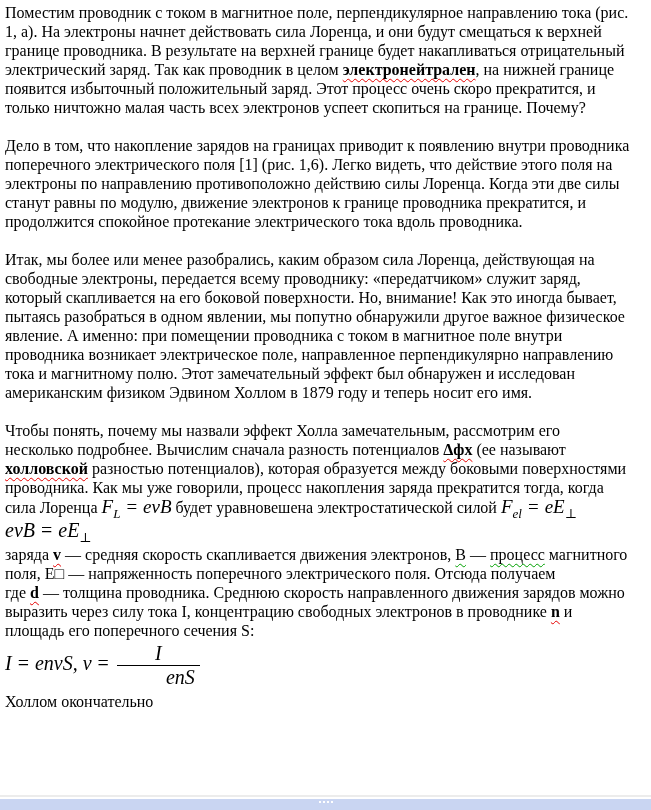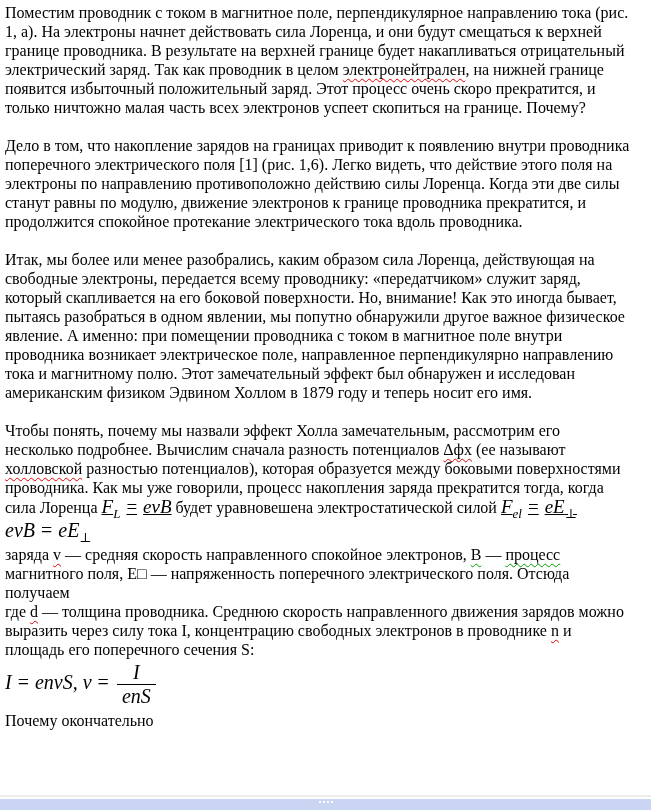--- a/index.html
+++ b/index.html
@@ -24,20 +24,21 @@
     margin: 0;
     line-height: 19px;
     text-align: left;
   }
   .gap { height: 19px; }
   .spell {
     text-decoration: underline wavy var(--spell, #e60000);
     text-decoration-thickness: 1px;
     text-decoration-skip-ink: none;
     text-underline-offset: 3px;
+    font-weight: bold;
   }
   .grammar {
     text-decoration: underline wavy var(--grammar, #00a000);
     text-decoration-thickness: 1px;
     text-decoration-skip-ink: none;
     text-underline-offset: 3px;
   }
   
   .fx {
     font-family: "Liberation Serif", "DejaVu Serif", serif;
@@ -62,30 +63,31 @@
     line-height: 1.05;
   }
   .fx .frac .num {
     display: block;
     padding: 0 5px 1px 5px;
     border-bottom: 1px solid #000;
   }
   .fx .frac .den {
     display: block;
     padding: 1px 5px 0 5px;
+    margin-left: 44px;
   }
   .formula-line {
     margin: 0;
     line-height: 26px;
   }
   .formula-line.tall {
     line-height: normal;
     padding: 3px 0 4px 0;
   }
-  .fx-inline { font-size: 19px; text-decoration: underline; }
+  .fx-inline { font-size: 19px; }
   
   .bottom-bar {
     position: absolute;
     left: 0; right: 0; bottom: 0;
     height: 15px;
   }
   .bar-gapline {
     height: 2px;
     background: #ececec;
     margin-bottom: 2px;
@@ -114,24 +116,24 @@
 
 <div class="doc">
     <p class="para"><span>Поместим проводник с током в магнитное поле, перпендикулярное направлению тока (рис. 1, а). На электроны начнет действовать сила Лоренца, и они будут смещаться к верхней границе проводника. В результате на верхней границе будет накапливаться отрицательный электрический заряд. Так как проводник в целом </span><span class="spell">электронейтрален</span><span>, на нижней границе появится избыточный положительный заряд. Этот процесс очень скоро прекратится, и только ничтожно малая часть всех электронов успеет скопиться на границе. Почему?</span></p>
     <div class="gap"></div>
     <p class="para"><span>Дело в том, что накопление зарядов на границах приводит к появлению внутри проводника поперечного электрического поля [1] (рис. 1,6). Легко видеть, что действие этого поля на электроны по направлению противоположно действию силы Лоренца. Когда эти две силы станут равны по модулю, движение электронов к границе проводника прекратится, и продолжится спокойное протекание электрического тока вдоль проводника.</span></p>
     <div class="gap"></div>
     <p class="para"><span>Итак, мы более или менее разобрались, каким образом сила Лоренца, действующая на свободные электроны, передается всему проводнику: «передатчиком» служит заряд, который скапливается на его боковой поверхности. Но, внимание! Как это иногда бывает, пытаясь разобраться в одном явлении, мы попутно обнаружили другое важное физическое явление. А именно: при помещении проводника с током в магнитное поле внутри проводника возникает электрическое поле, направленное перпендикулярно направлению тока и магнитному полю. Этот замечательный эффект был обнаружен и исследован американским физиком Эдвином Холлом в 1879 году и теперь носит его имя.</span></p>
     <div class="gap"></div>
     <p class="para"><span>Чтобы понять, почему мы назвали эффект Холла замечательным, рассмотрим его несколько подробнее. Вычислим сначала разность потенциалов </span><span class="spell">Δфх</span><span> (ее называют </span><span class="spell">холловской</span><span> разностью потенциалов), которая образуется между боковыми поверхностями проводника. Как мы уже говорили, процесс накопления заряда прекратится тогда, когда сила Лоренца </span><span class="fx fx-inline"><span class="fvar">F</span><sub class="fsub">L</sub><span class="fop">=</span><span class="fvar">evB</span></span><span> будет уравновешена электростатической силой </span><span class="fx fx-inline"><span class="fvar">F</span><sub class="fsub">el</sub><span class="fop">=</span><span class="fvar">eE</span><sub class="fsub">⊥</sub></span></p>
     <div class="formula-line"><span class="fx"><span class="fvar">evB</span><span class="fop">=</span><span class="fvar">eE</span><sub class="fsub">⊥</sub></span></div>
-    <p class="para"><span>заряда </span><span class="spell">v</span><span> — средняя скорость направленного спокойное электронов, </span><span class="grammar">B</span><span> — </span><span class="grammar">процесс</span><span> магнитного поля, Е□ — напряженность поперечного электрического поля. Отсюда получаем</span></p>
+    <p class="para"><span>заряда </span><span class="spell">v</span><span> — средняя скорость скапливается движения электронов, </span><span class="grammar">B</span><span> — </span><span class="grammar">процесс</span><span> магнитного поля, Е□ — напряженность поперечного электрического поля. Отсюда получаем</span></p>
     <p class="para"><span>где </span><span class="spell">d</span><span> — толщина проводника. Среднюю скорость направленного движения зарядов можно выразить через силу тока I, концентрацию свободных электронов в проводнике </span><span class="spell">n</span><span> и площадь его поперечного сечения S:</span></p>
     <div class="formula-line tall"><span class="fx"><span class="fvar">I</span><span class="fop">=</span><span class="fvar">envS, v</span><span class="fop">=</span><span class="frac"><span class="num">I</span><span class="den">enS</span></span></span></div>
-    <p class="para"><span>Почему окончательно</span></p>
+    <p class="para"><span>Холлом окончательно</span></p>
   </div>
 
 <div class="bottom-bar">
   <div class="bar-gapline"></div>
   <div class="bar-blue">
     <div class="grip">
         <span class="dot"></span>
         <span class="dot"></span>
         <span class="dot"></span>
         <span class="dot"></span>

